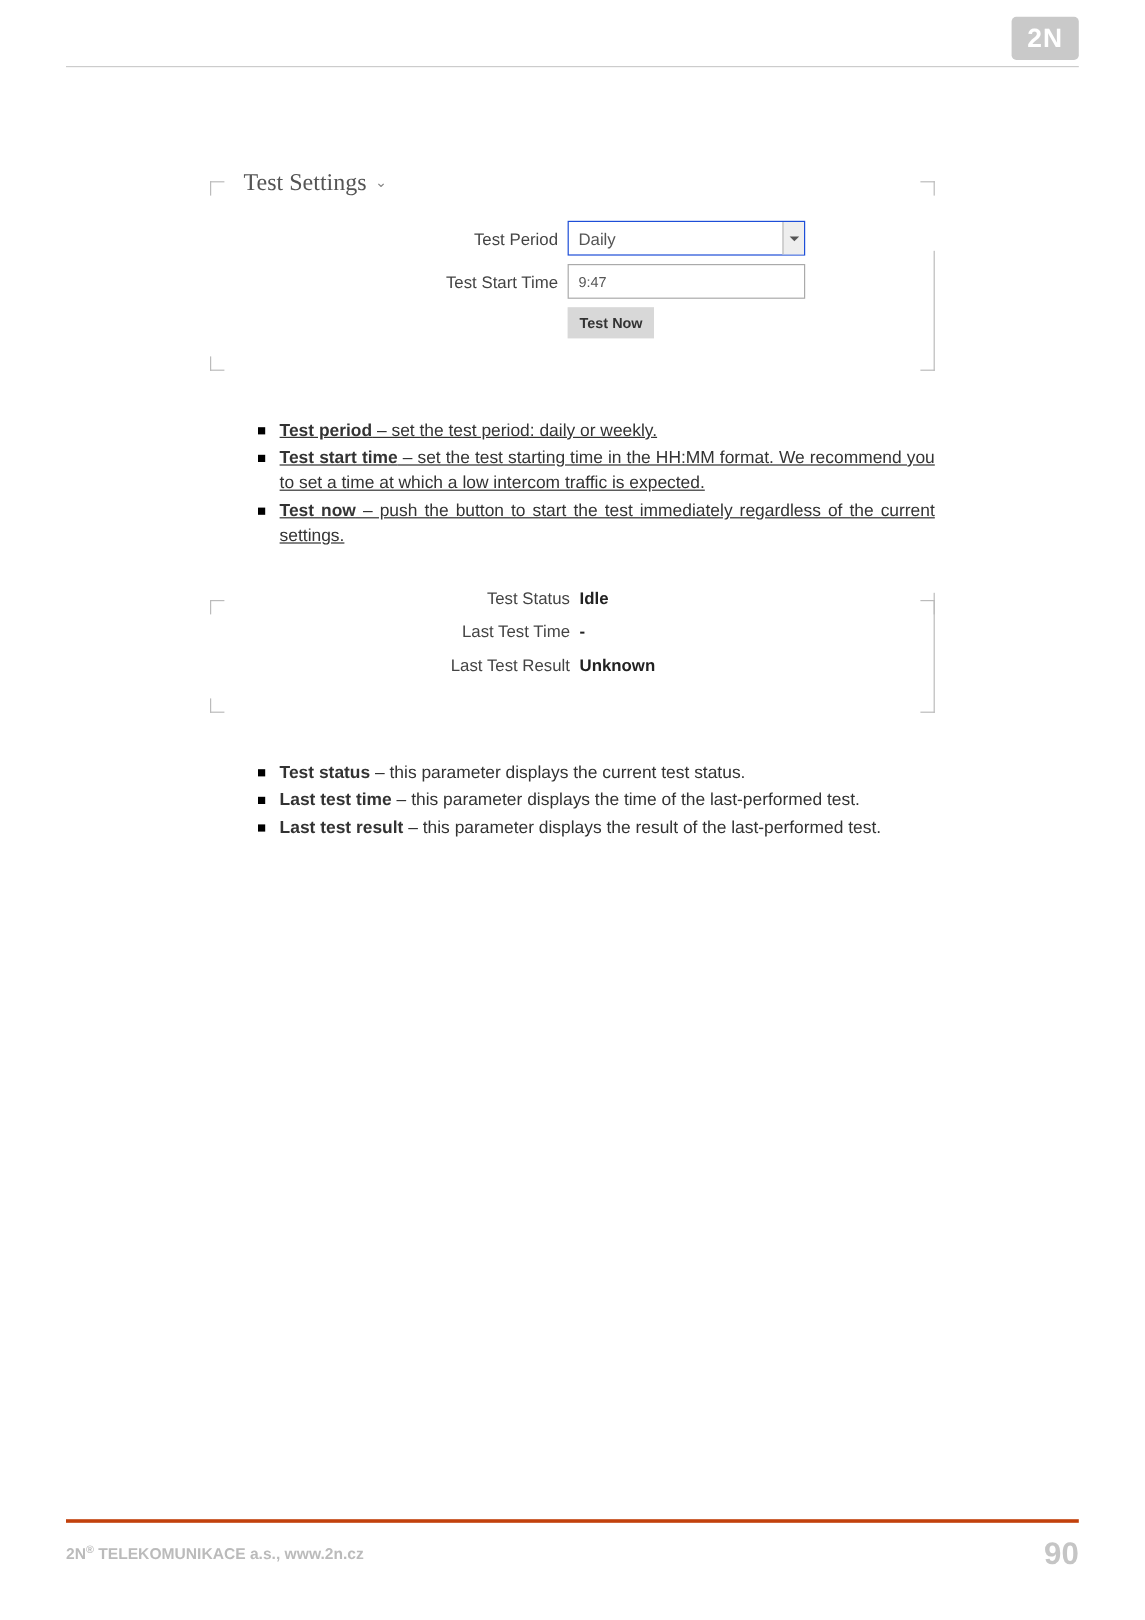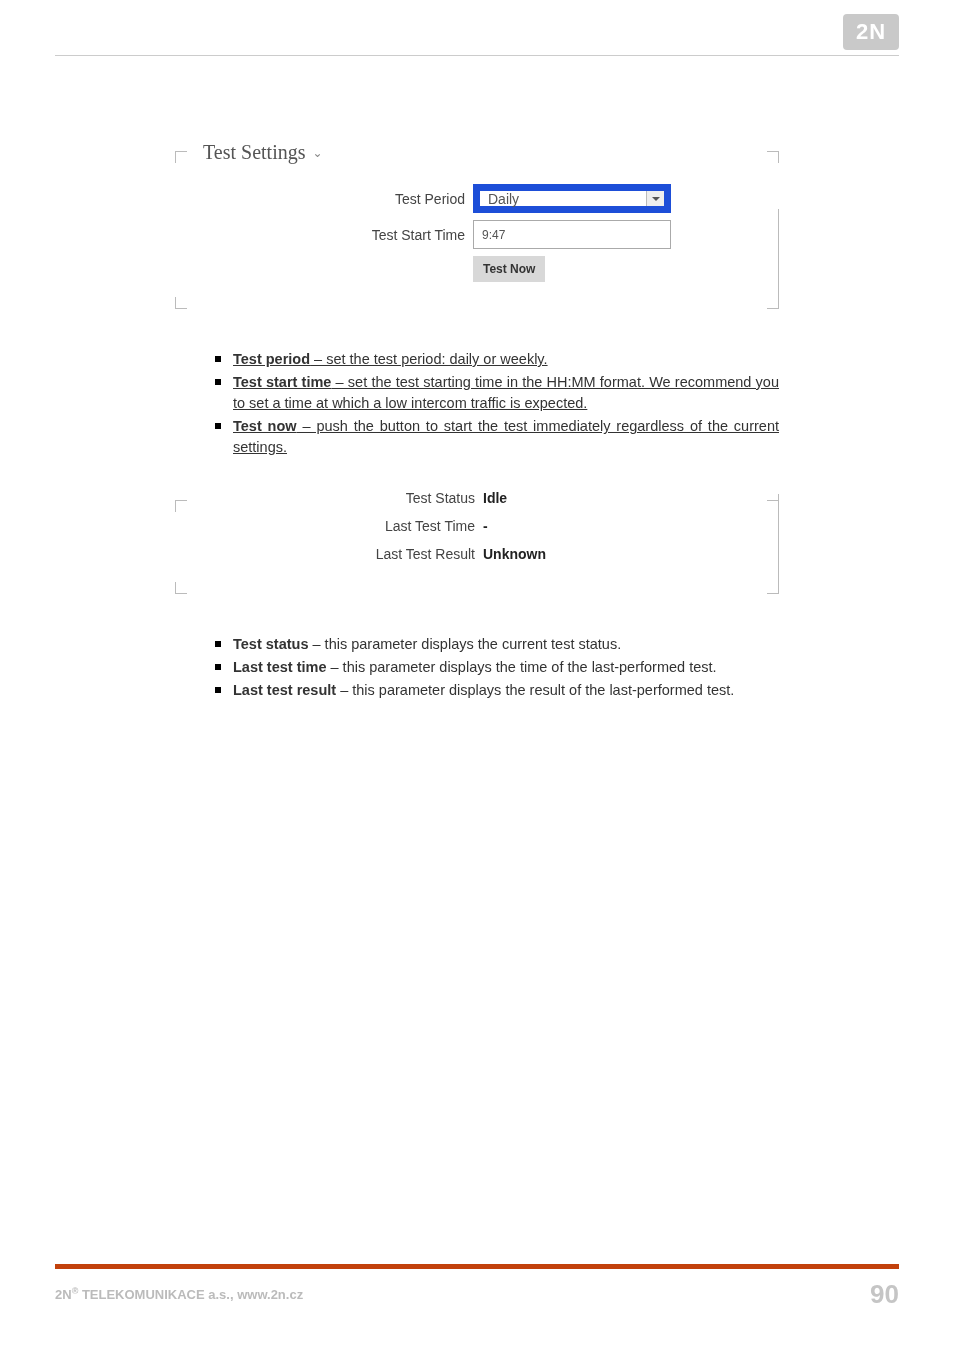--- a/index.html
+++ b/index.html
@@ -83,21 +83,21 @@
     .form-label {
       flex: 0 0 280px;
       text-align: right;
       font-size: 14px;
       color: #444;
       padding-right: 8px;
     }
     .form-input-cell { flex: 0 0 198px; }
     .select-box {
       position: relative;
-      border: 7px solid #1d4ed8;
+      border: 1px solid #1d4ed8;
       height: 29px;
       display: flex;
       align-items: center;
       background: #fff;
       width: 198px;
     }
     .select-text {
       flex: 1;
       padding: 0 8px;
       font-size: 14px;
@@ -171,21 +171,21 @@
       height: 6px;
       background: #000;
     }
     .desc-list.justified li { text-align: justify; text-decoration: underline; }
     .desc-list b { font-weight: bold; }
     .footer {
       position: absolute;
       bottom: 40px;
       left: 55px;
       right: 55px;
-      border-top: 5px solid #c2410c;
+      border-top: 3px solid #c2410c;
       padding-top: 10px;
       display: flex;
       justify-content: space-between;
       align-items: center;
     }
     .footer-text {
       font-size: 13px;
       font-weight: bold;
       color: #bbb;
     }

